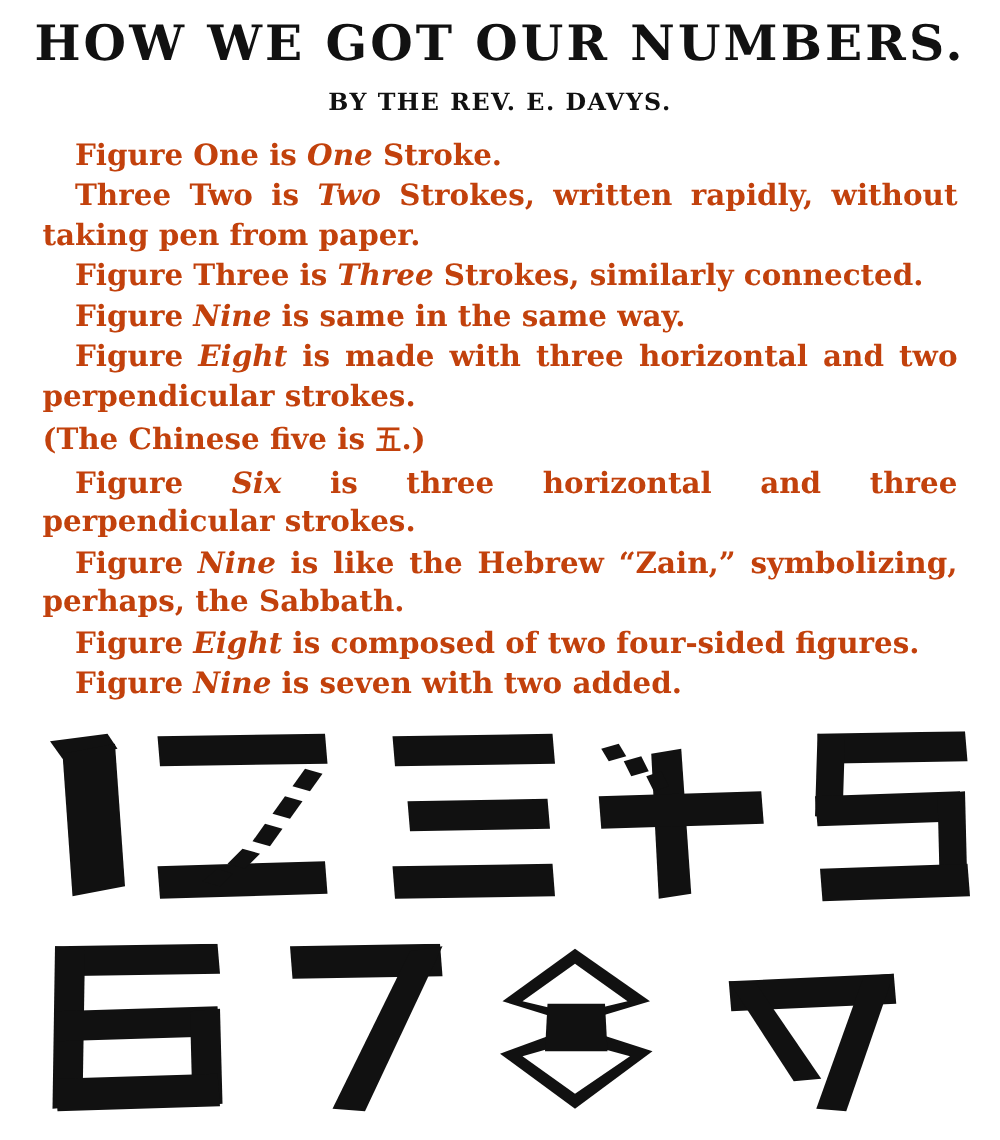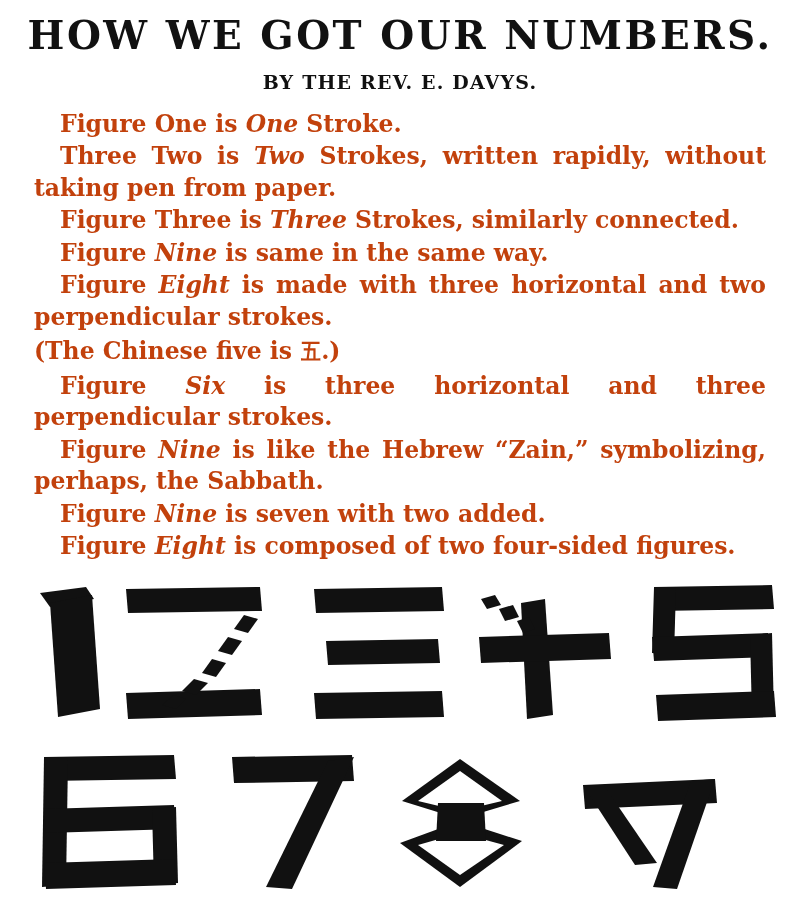--- a/index.html
+++ b/index.html
@@ -101,22 +101,22 @@
     <p class="para"><span>Figure One is </span><i>One</i><span> Stroke.</span></p>
     <p class="para"><span>Three Two is </span><i>Two</i><span> Strokes, written rapidly, without taking pen from paper.</span></p>
     <p class="para"><span>Figure Three is </span><i>Three</i><span> Strokes, similarly connected.</span></p>
     <p class="para"><span>Figure </span><i>Nine</i><span> is same in the same way.</span></p>
     <p class="para"><span>Figure </span><i>Eight</i><span> is made with three horizontal and two perpendicular strokes.</span></p>
     <p class="para center">
       (The Chinese five is <span class="chinese-five">五</span>.)
     </p>
     <p class="para"><span>Figure </span><i>Six</i><span> is three horizontal and three perpendicular strokes.</span></p>
     <p class="para"><span>Figure </span><i>Nine</i><span> is like the Hebrew “Zain,” symbolizing, perhaps, the Sabbath.</span></p>
+    <p class="para"><span>Figure </span><i>Eight</i><span> is composed of two four-sided figures.</span></p>
     <p class="para"><span>Figure </span><i>Nine</i><span> is seven with two added.</span></p>
-    <p class="para"><span>Figure </span><i>Eight</i><span> is composed of two four-sided figures.</span></p>
   </div>
 
   <div class="figures">
 
     <div class="fig-row first">
 
       <div class="glyph" style="left: 14px;">
         <svg width="80" height="140" viewBox="0 0 80 140">
           <polygon points="6,8 52,2 60,14 16,22" fill="#111"></polygon>
           <polygon points="16,18 58,10 66,124 24,132" fill="#111"></polygon>

